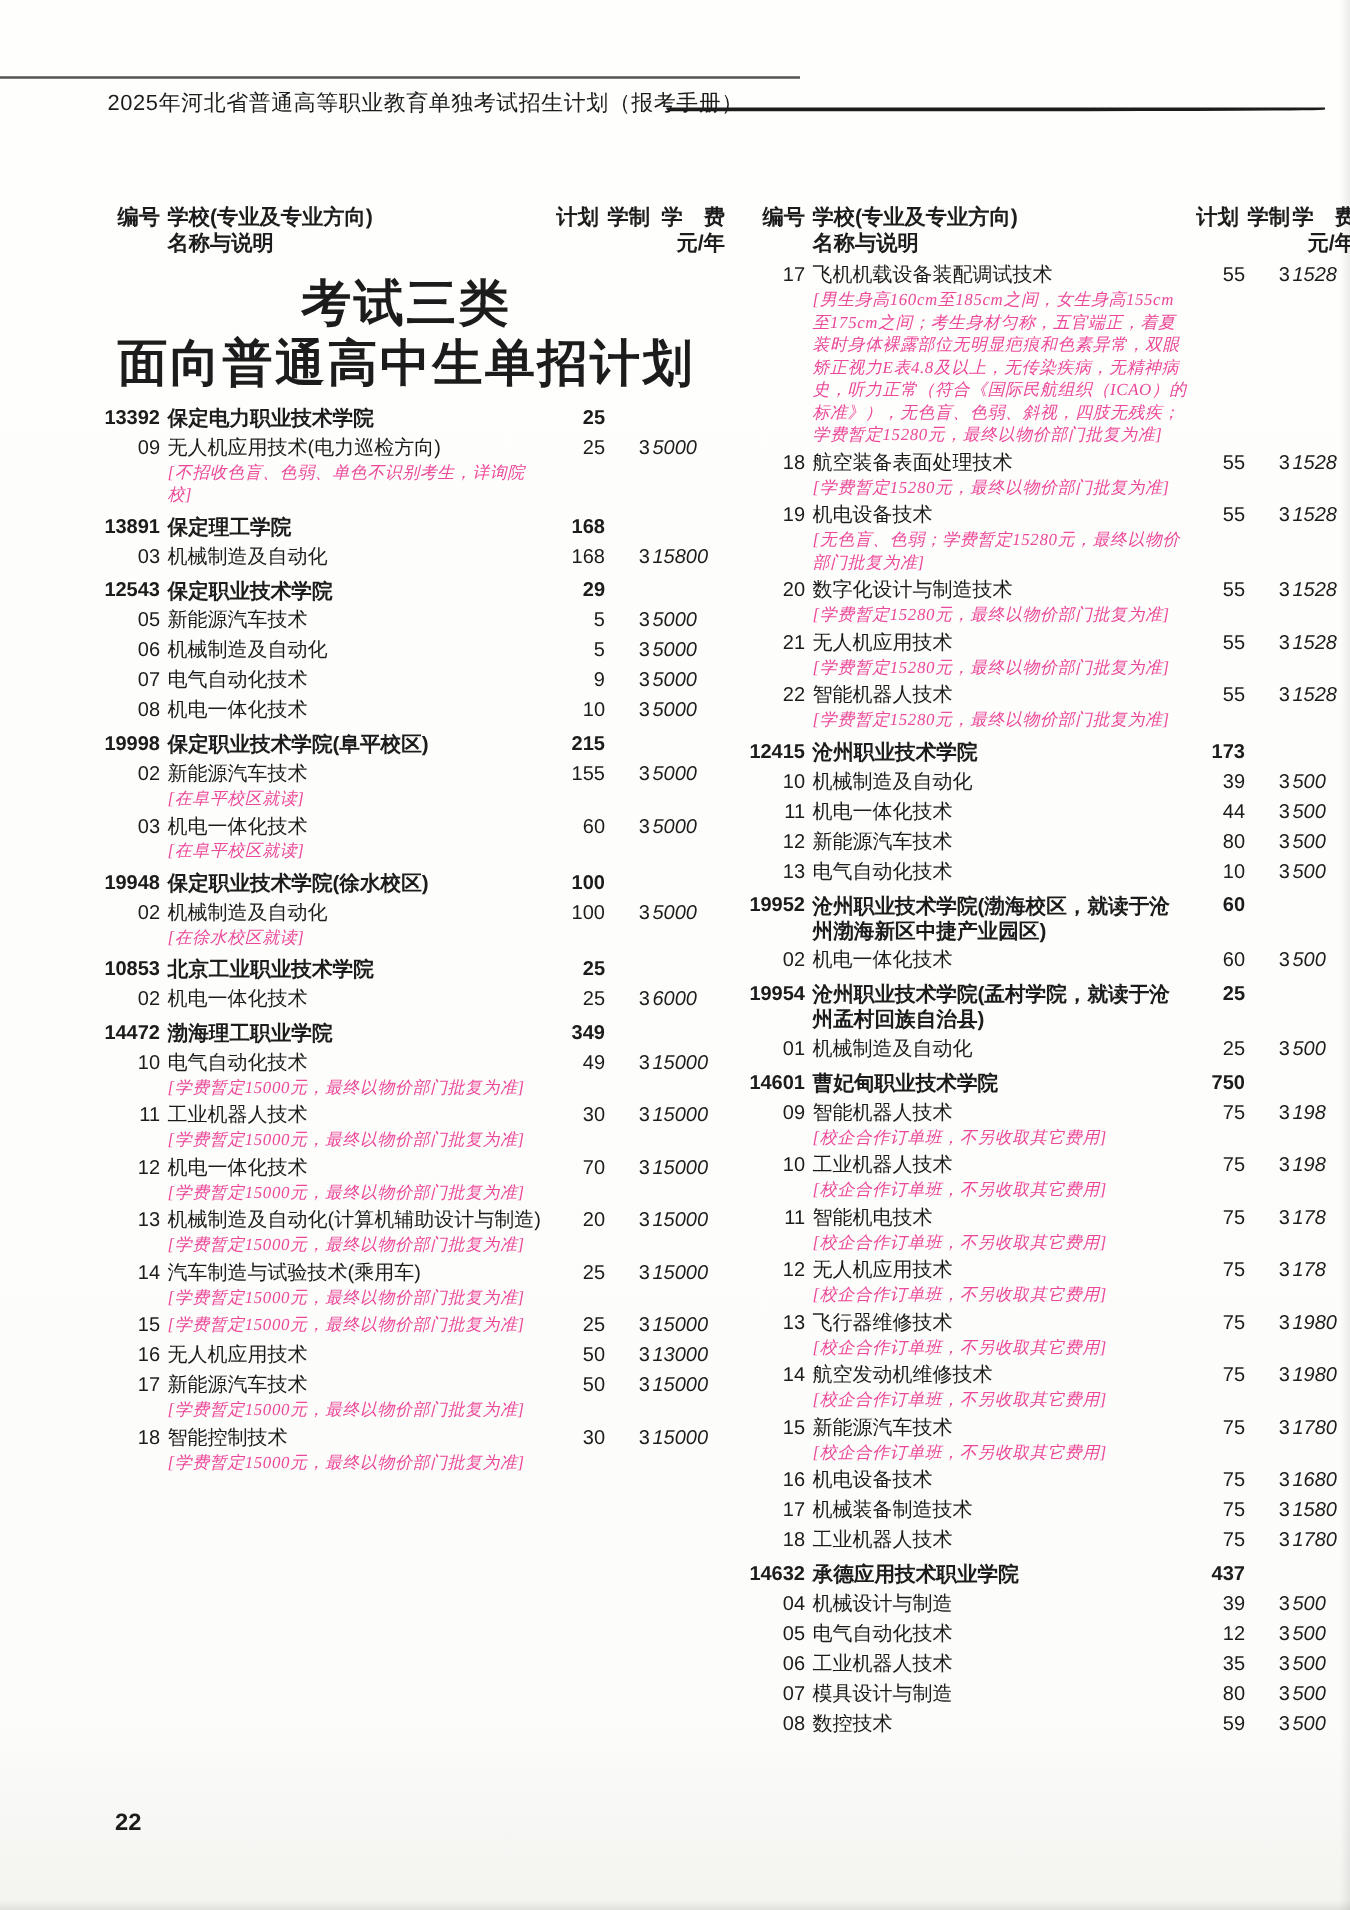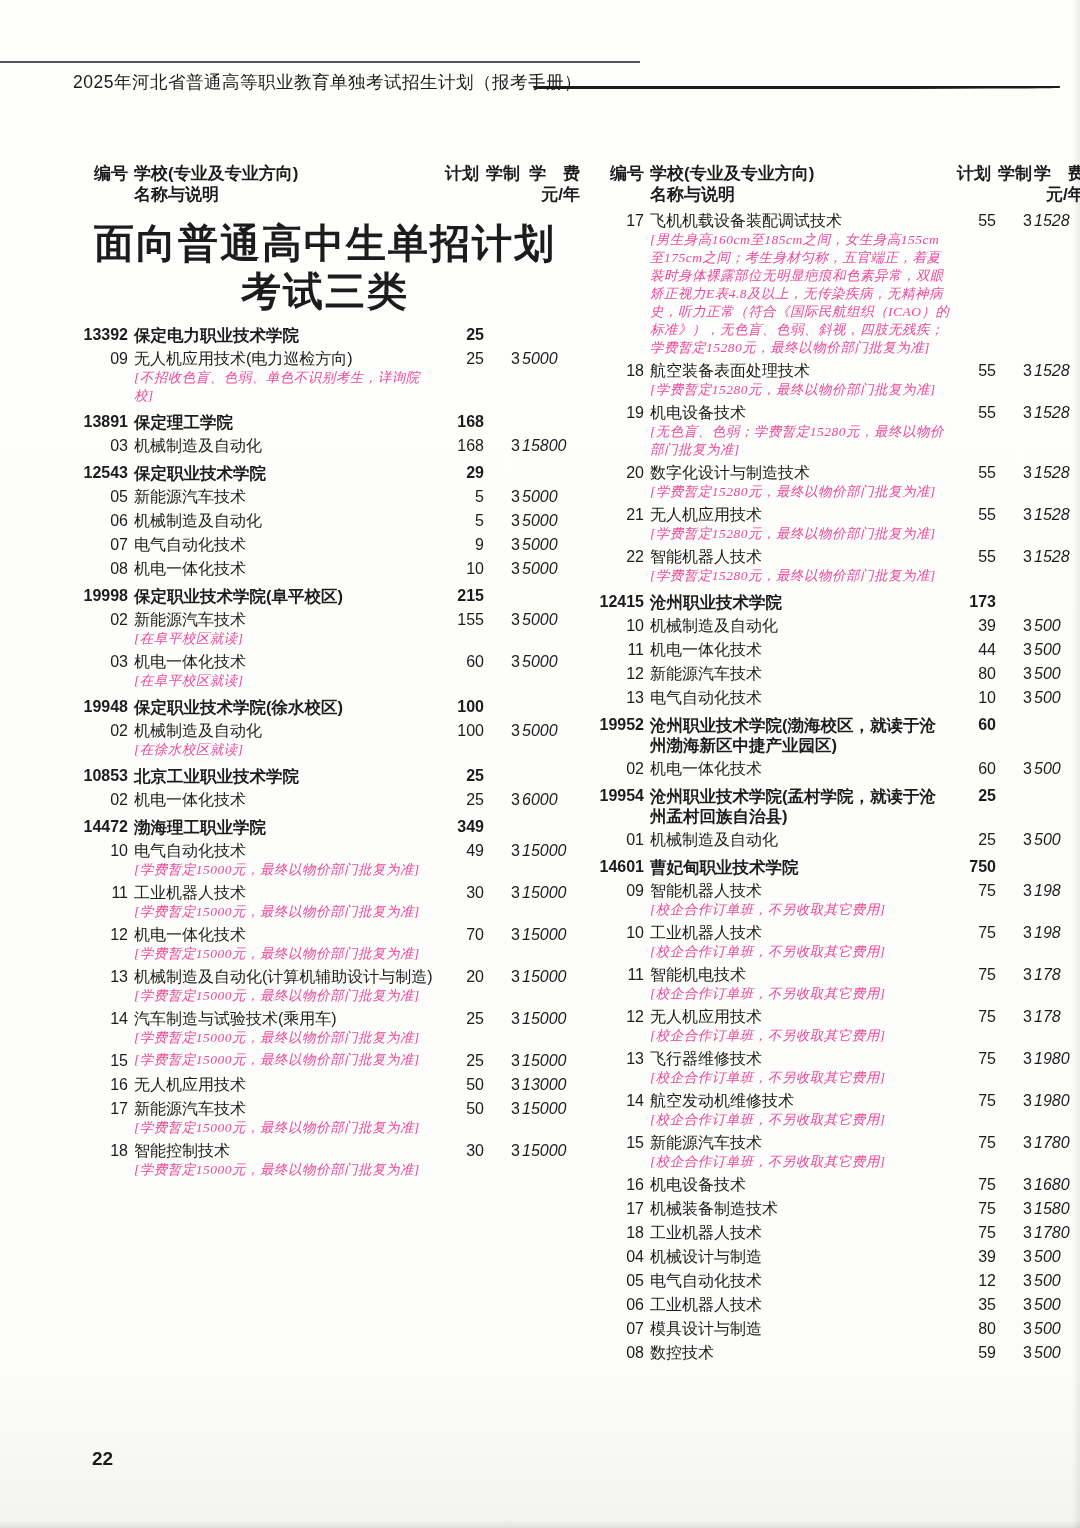--- a/index.html
+++ b/index.html
@@ -7,21 +7,21 @@
     width:1080px;height:1528px;position:relative;overflow:hidden;
     background:linear-gradient(180deg,#fefefc 0%,#fcfcfa 90%,#f3f3f0 100%);
     font-family:"Liberation Sans","DejaVu Sans",sans-serif;
     color:#1c1c1c;
   }
   
   .scan-line-top{position:absolute;left:0;top:61px;width:640px;height:2px;background:#2a2a2a;opacity:.8;}
   .edge-shade-right{position:absolute;right:0;top:0;width:8px;height:100%;background:linear-gradient(90deg,rgba(0,0,0,0),rgba(0,0,0,.07));}
   .edge-shade-bottom{position:absolute;left:0;bottom:0;width:100%;height:8px;background:linear-gradient(180deg,rgba(0,0,0,0),rgba(0,0,0,.08));}
 
-  .doc-header{position:absolute;left:73px;top:70px;width:980px;font-size:17.5px;letter-spacing:.5px;white-space:nowrap;}
+  .doc-header{position:absolute;left:86px;top:70px;width:980px;font-size:17.5px;letter-spacing:.5px;white-space:nowrap;}
   .header-rule{position:absolute;left:533px;top:86px;width:527px;height:3px;background:#1c1c1c;border-radius:0 0 60% 4px;}
 
   .col{position:absolute;top:163px;}
   .col.left{left:70px;width:510px;}
   .col.right{left:592px;width:488px;}
 
   .thead{display:grid;column-gap:2px;font-weight:600;font-size:17px;line-height:21px;}
   .col.left  .thead{grid-template-columns:62px 304px 44px 34px 1fr;}
   .col.right .thead{grid-template-columns:56px 300px 44px 34px 1fr;}
   .thead .th{white-space:nowrap;}
@@ -71,22 +71,22 @@
     </span>
     <span class="th th-plan">计划</span>
     <span class="th th-years">学制</span>
     <span class="th th-fee">
       <span class="l1">学 费</span><br>
       <span class="l2">元/年</span>
     </span>
   </div>
 
   <div class="big-title">
+    <div>考试三类</div>
     <div>面向普通高中生单招计划</div>
-    <div>考试三类</div>
   </div>
 
   <div class="rows">
       <div class="row school">
         <span class="c-code">13392</span>
         <span class="c-name">
           <span class="nm">保定电力职业技术学院</span>
         </span>
         <span class="c-plan">25</span>
         <span class="c-years"></span>
@@ -587,20 +587,29 @@
       </div>
       <div class="row major">
         <span class="c-code">18</span>
         <span class="c-name">
           <span class="nm">工业机器人技术</span>
         </span>
         <span class="c-plan">75</span>
         <span class="c-years">3</span>
         <span class="c-fee">1780</span>
       </div>
+      <div class="row school">
+        <span class="c-code">14632</span>
+        <span class="c-name">
+          <span class="nm">承德应用技术职业学院</span>
+        </span>
+        <span class="c-plan">437</span>
+        <span class="c-years"></span>
+        <span class="c-fee"></span>
+      </div>
       <div class="row major">
         <span class="c-code">04</span>
         <span class="c-name">
           <span class="nm">机械设计与制造</span>
         </span>
         <span class="c-plan">39</span>
         <span class="c-years">3</span>
         <span class="c-fee">500</span>
       </div>
       <div class="row major">

